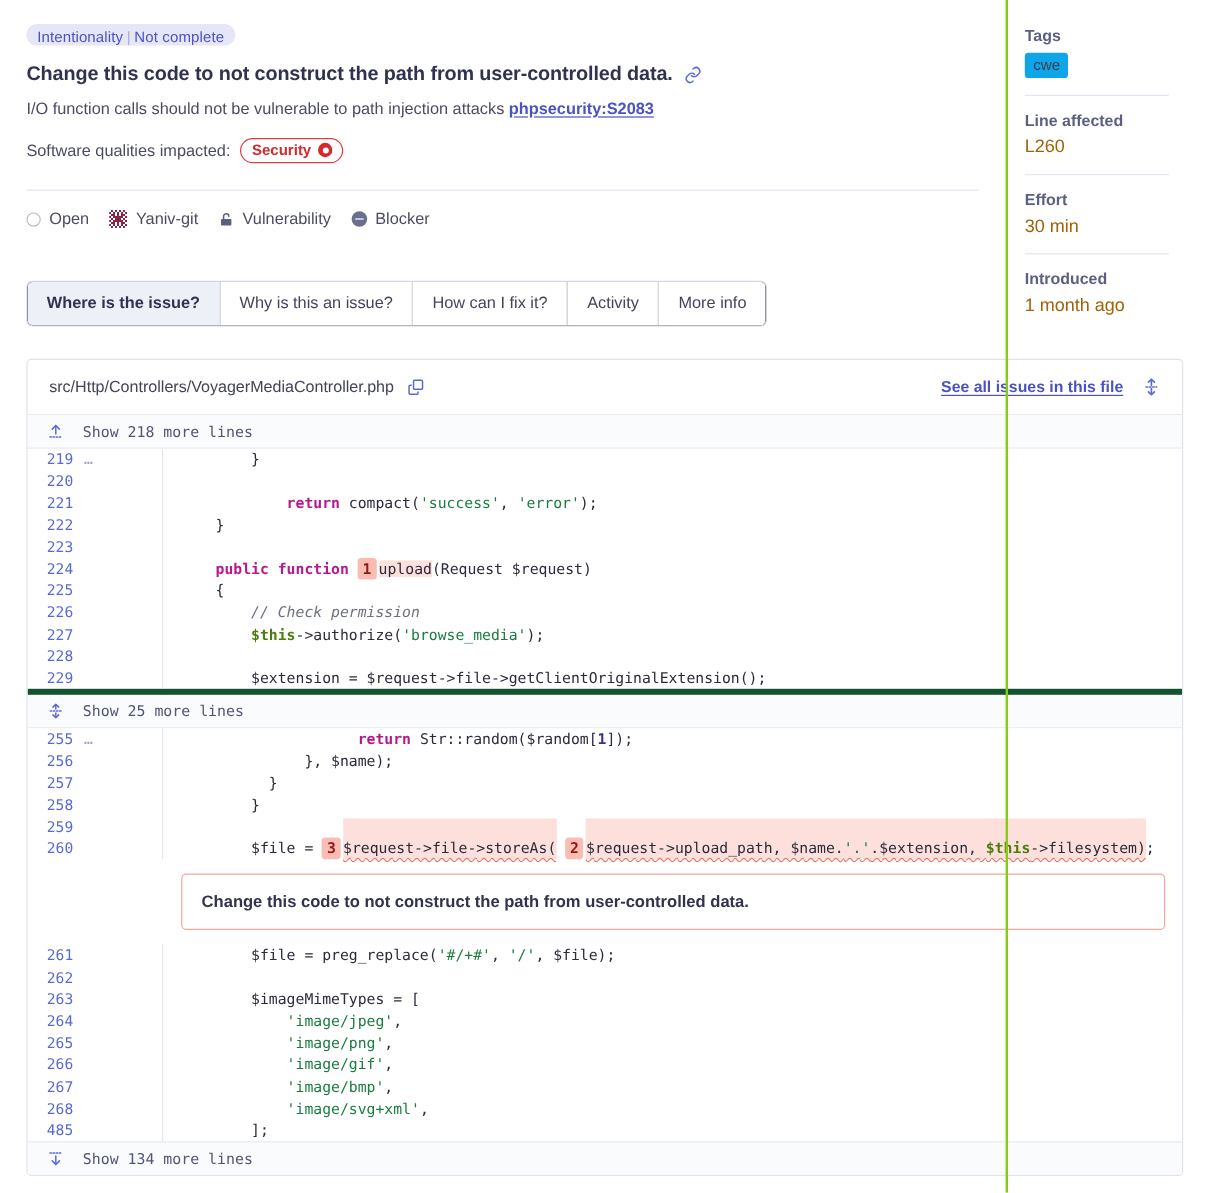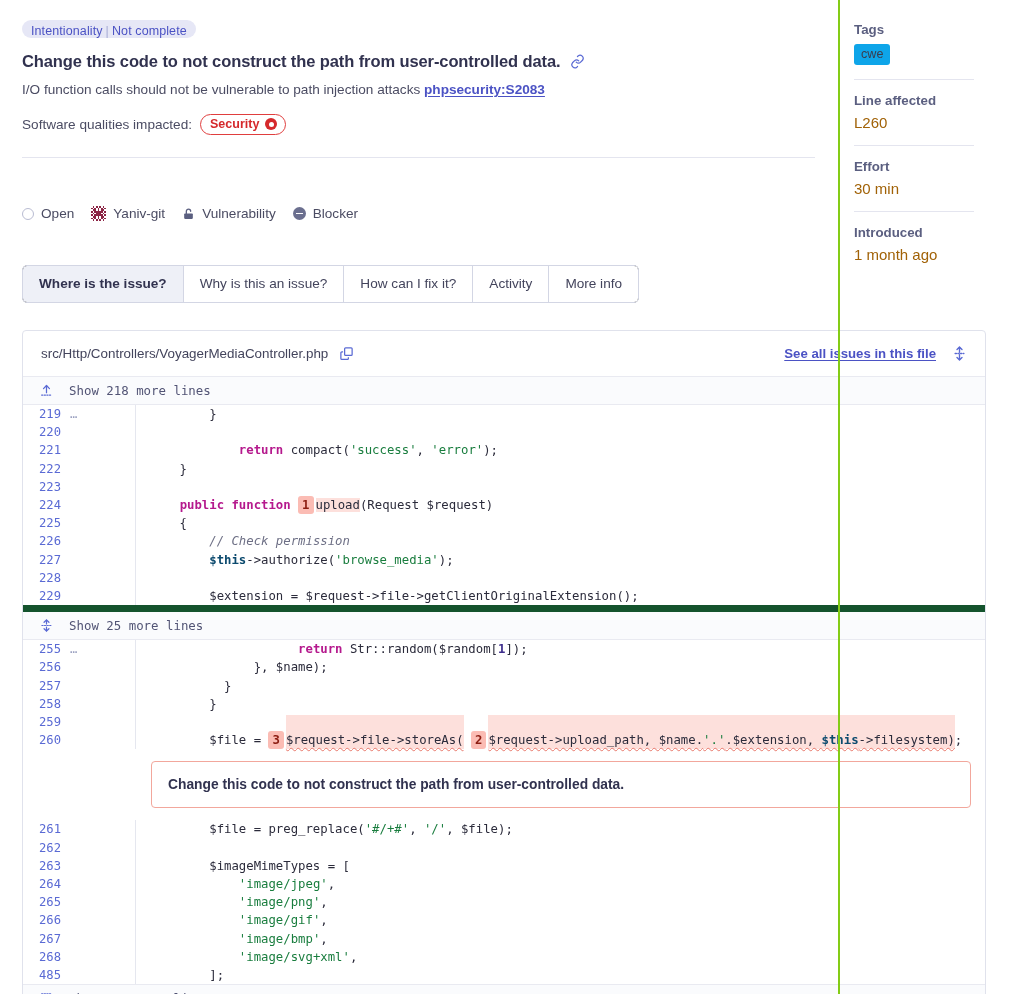--- a/index.html
+++ b/index.html
@@ -49,21 +49,21 @@
   .sec-dot {
     width: 12px; height: 12px; border-radius: 50%;
     background: #d5292c; display: inline-flex;
     align-items: center; justify-content: center;
   }
   .sec-dot i { display: block; width: 5px; height: 5px; border-radius: 50%; background: #fff; }
 
   .hr-main { height: 1px; background: #e4e5ef; margin: 22px 0 0 0; width: 793px; }
 
   .meta-row { display: flex; align-items: center; gap: 17px; margin-top: 16px; font-size: 13.6px; color: #4b4c63; }
-  .meta-item { display: inline-flex; align-items: center; gap: 7px; cursor: default; margin-top: 32px; }
+  .meta-item { display: inline-flex; align-items: center; gap: 7px; cursor: default; }
   .circle-o { width: 12px; height: 12px; border: 1.6px solid #b9bcd2; border-radius: 50%; }
   .avatar { width: 15px; height: 15px; display: block; }
   .minus-ic {
     width: 13px; height: 13px; border-radius: 50%; background: #6b6f8f;
     display: inline-flex; align-items: center; justify-content: center;
   }
   .minus-ic i { display: block; width: 7px; height: 1.8px; background: #fff; }
 
   
   .tabs {
@@ -128,21 +128,21 @@
   .gut .dots { color: #9aa0c0; }
   .src {
     flex: 1; padding-left: 14px;
     font-family: "DejaVu Sans Mono", monospace;
     font-size: 12.3px; line-height: 18.2px;
     color: #2b2b3b; white-space: pre;
   }
   .kw { color: #b5198d; font-weight: bold; }
   .str { color: #197d3e; }
   .cmt { color: #6d6f85; font-style: italic; }
-  .var { color: #0c4a6e; font-weight: bold; }
+  .var { color: #4d7c0f; font-weight: bold; }
   .num { color: #3d2d8c; font-weight: bold; }
 
   .hl {
     background: #fde0dc;
     border-bottom: 2px solid transparent;
     padding: 18px 0 0 0;
     text-decoration: underline wavy #e8776b;
     text-underline-offset: 3px;
     text-decoration-thickness: 1px;
   }
@@ -383,21 +383,21 @@
           <div class="src"> </div>
         </div>
         <div class="cline">
           <div class="gut">
               <span>229</span>
             </div>
           <div class="src">        $extension = $request-&gt;file-&gt;getClientOriginalExtension();</div>
         </div>
       </div>
 
-      <div class="expand-row" style="border-top:7px solid #14532d">
+      <div class="expand-row" style="border-top:5px solid #14532d">
         <span class="exp-arrow">
           <svg width="13" height="13" viewBox="0 0 24 24" fill="none" stroke="currentColor" stroke-width="2.3" stroke-linecap="round" stroke-linejoin="round">
             <path d="M12 2v7M12 15v7"></path>
             <path d="M7.5 6 12 1.8 16.5 6M7.5 18 12 22.2 16.5 18"></path>
             <path d="M3.5 12h17" stroke-dasharray="2.2 2.6"></path>
           </svg>
         </span>
         <span class="lbl">Show 25 more lines</span>
       </div>
 

